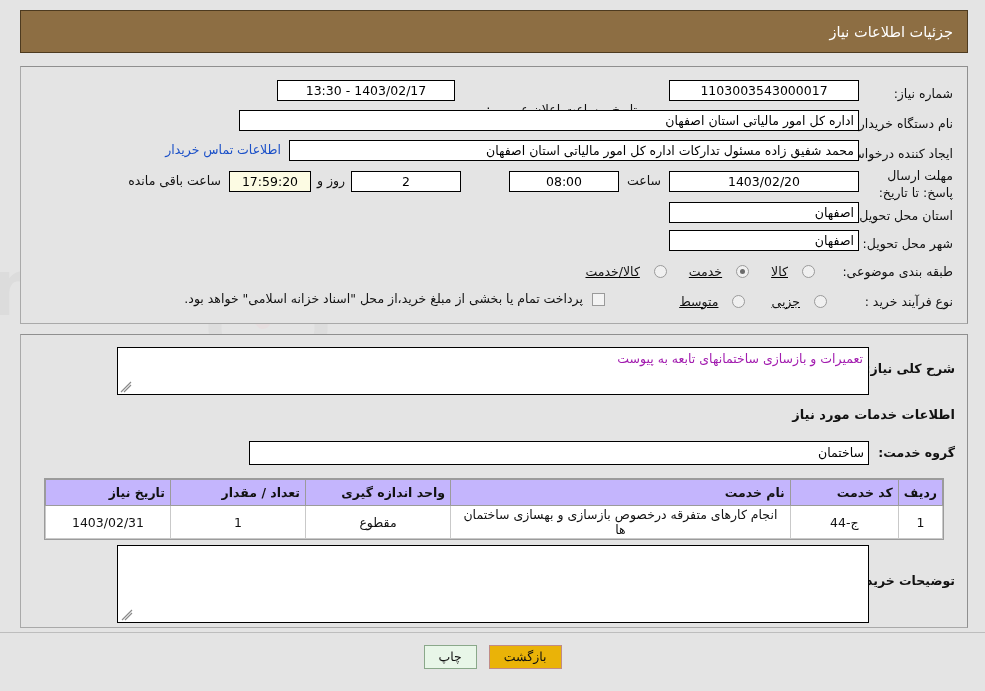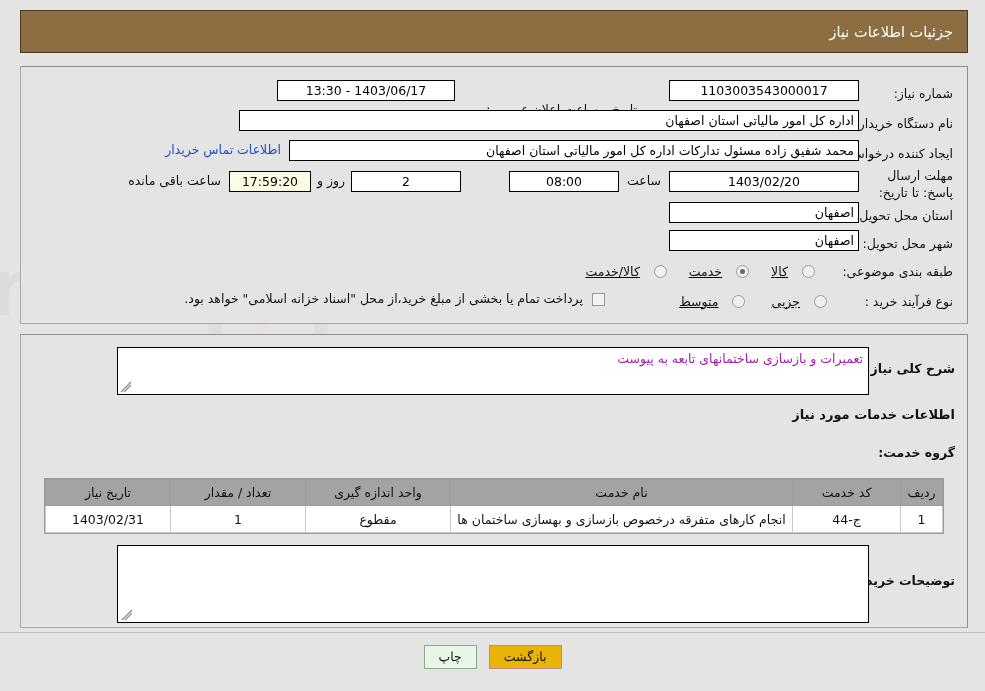--- a/index.html
+++ b/index.html
@@ -151,27 +151,27 @@
     border: 1px solid #9b9b9b;
     background: #fff;
   }
   table.needs {
     width: 100%;
     border-collapse: collapse;
     direction: rtl;
     font-size: 12.5px;
   }
   table.needs th {
-    background: #a3a3a3;
+    background: #c4b5fd;
     color: #111;
-    font-weight: normal;
+    font-weight: bold;
     border: 1px solid #9b9b9b;
     height: 26px;
     padding: 1px 5px;
-    text-align: center;
+    text-align: right;
     white-space: nowrap;
   }
   table.needs td {
     background: #fff;
     border: 1px solid #c9c9c9;
     height: 27px;
     padding: 1px 6px;
     text-align: center;
     color: #111;
   }
@@ -229,21 +229,21 @@
   <div class="panel" id="panel-top">
 
     <div class="row" style="right:14px; top:14px;">
       <span class="lbl">شماره نیاز:</span>
     </div>
     <div class="fld center" style="position:absolute; right:108px; top:13px; width:190px;">1103003543000017</div>
 
     <div class="row" style="right:330px; top:30px;">
       <span class="lbl">تاریخ و ساعت اعلان عمومی:</span>
     </div>
-    <div class="fld center" style="position:absolute; right:512px; top:13px; width:178px;">1403/06/17 - 13:30</div>
+    <div class="fld center" style="position:absolute; right:512px; top:13px; width:178px;">1403/02/17 - 13:30</div>
 
     <div class="row" style="right:14px; top:44px;">
       <span class="lbl">نام دستگاه خریدار:</span>
     </div>
     <div class="fld" style="position:absolute; right:108px; top:43px; width:620px;">اداره کل امور مالیاتی استان اصفهان</div>
 
     <div class="row" style="right:14px; top:74px;">
       <span class="lbl">ایجاد کننده درخواست:</span>
     </div>
     <div class="fld" style="position:absolute; right:108px; top:73px; width:570px;">محمد شفیق زاده مسئول تدارکات اداره کل امور مالیاتی استان اصفهان</div>
@@ -311,20 +311,21 @@
     <div class="boxarea" style="right:98px; top:12px; width:752px; height:48px;">
       <div>تعمیرات و بازسازی ساختمانهای تابعه به پیوست</div>
       <svg class="resize-grip" viewBox="0 0 12 12">
         <path d="M1 11 L11 1 M4 11 L11 4" stroke="#8a8a8a" stroke-width="1.2" fill="none"></path>
       </svg>
     </div>
 
     <span class="lbl bold" style="position:absolute; right:12px; top:72px; font-size:13px;">اطلاعات خدمات مورد نیاز</span>
 
     <span class="lbl bold" style="position:absolute; right:12px; top:110px;">گروه خدمت:</span>
+    <div class="fld" style="position:absolute; right:98px; top:106px; width:620px; height:24px; line-height:22px;">ساختمان</div>
 
     <span class="lbl bold" style="position:absolute; right:12px; top:238px;">توضیحات خریدار:</span>
     <div class="boxarea" style="right:98px; top:210px; width:752px; height:78px;"></div>
     <svg class="resize-grip" viewBox="0 0 12 12" style="right:auto; left:100px; top:274px; position:absolute;">
       <path d="M1 11 L11 1 M4 11 L11 4" stroke="#8a8a8a" stroke-width="1.2" fill="none"></path>
     </svg>
   </div>
 
   <div class="tbl-wrap">
     <table class="needs">

